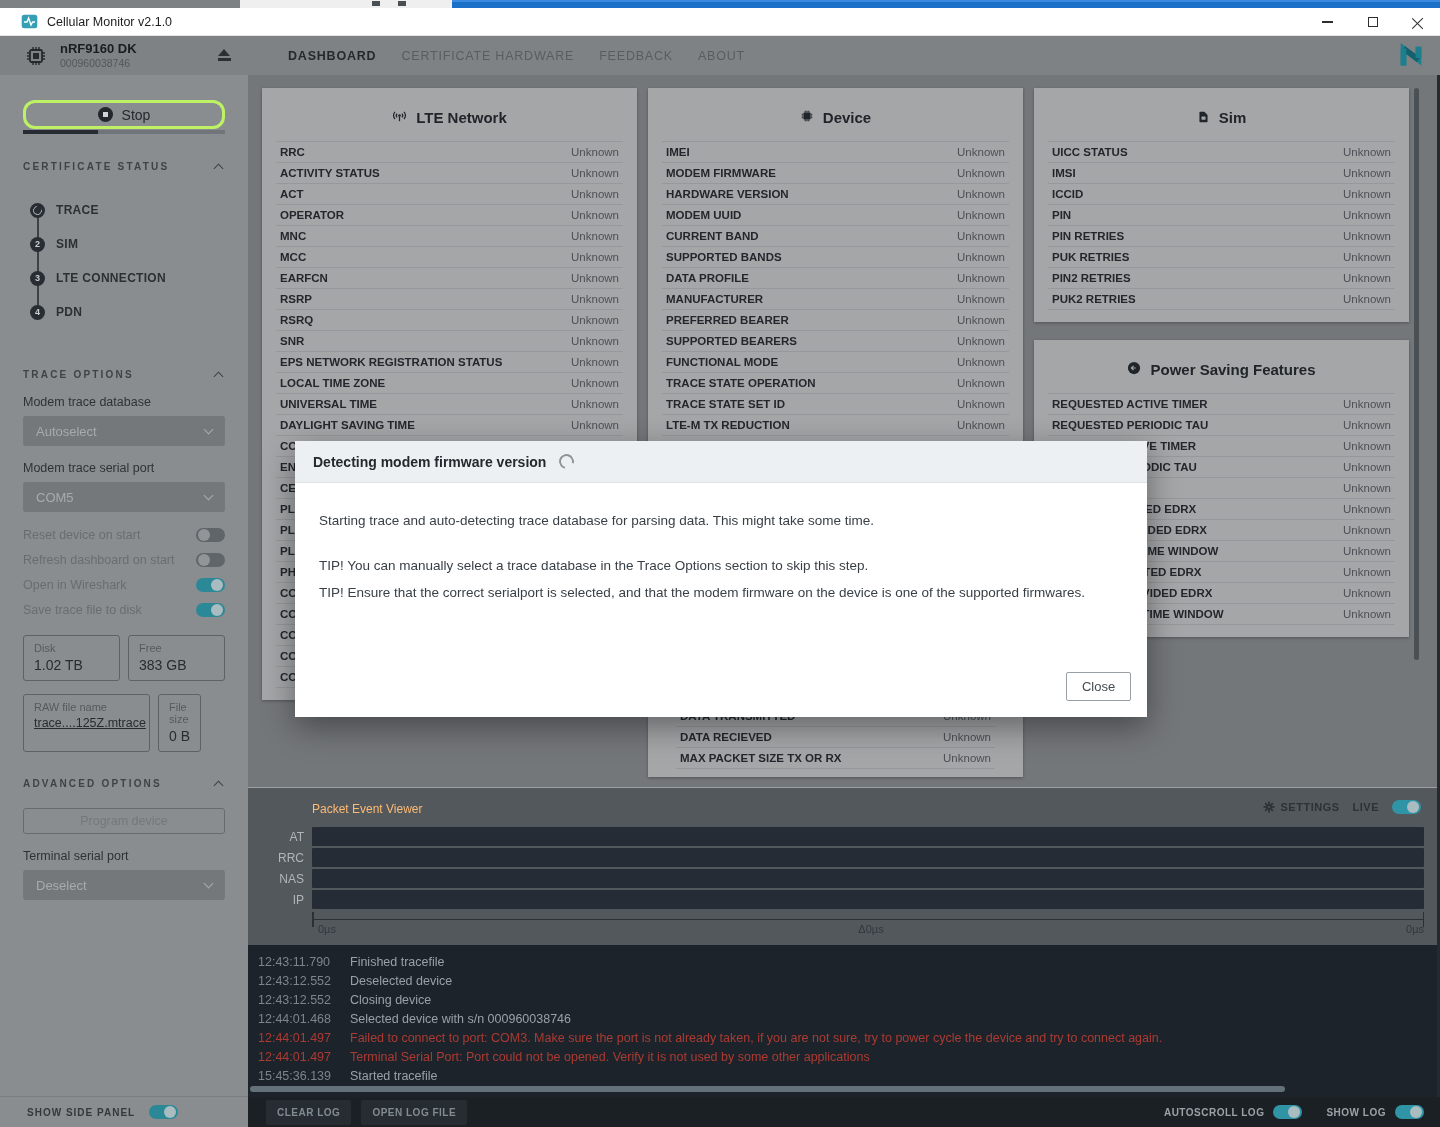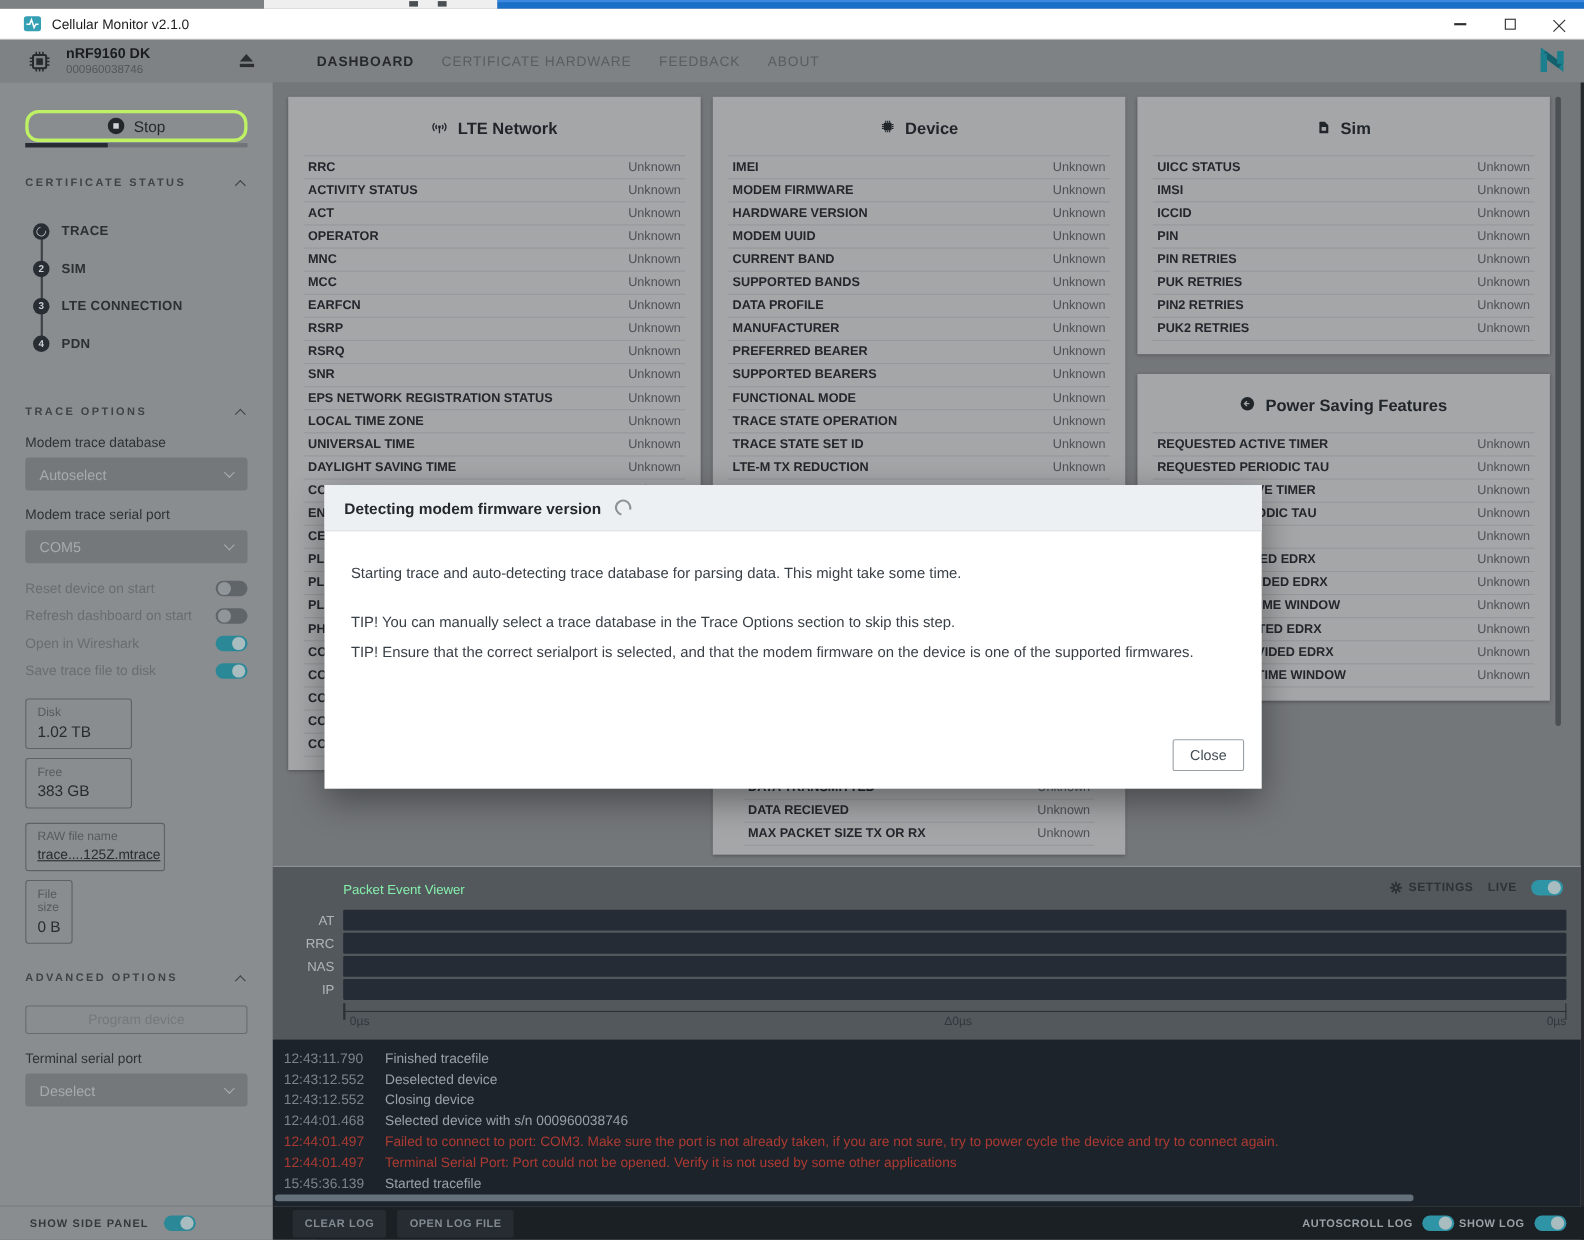--- a/index.html
+++ b/index.html
@@ -67,21 +67,21 @@
     padding:0 13px;cursor:pointer;}
   .dd span{font-size:13px;color:#a6abae;}
   .chev-down{width:7px;height:7px;border-left:1.6px solid #a6abae;border-bottom:1.6px solid #a6abae;transform:rotate(-45deg);margin-top:-4px;}
   .toggles{margin-top:10px;}
   .tgl-row{display:flex;align-items:center;justify-content:space-between;height:25px;}
   .tgl-row span.lbl{font-size:12.5px;color:#686d71;}
   .sw{width:29px;height:14px;border-radius:8px;background:#60656a;position:relative;display:inline-block;cursor:pointer;flex:none;}
   .sw .knob{position:absolute;top:1px;left:2px;width:12px;height:12px;border-radius:50%;background:#8f9598;}
   .sw.on{background:#2b8997;}
   .sw.on .knob{left:auto;right:2px;background:#a9bcc0;}
-  .boxrow{display:flex;gap:8px;margin-top:13px;flex-direction:column;}
+  .boxrow{display:flex;gap:8px;margin-top:13px;}
   .ibox{border:1px solid #5d6266;border-radius:3px;padding:6px 10px 7px;}
   .ibox .blbl{display:block;font-size:11px;color:#545a5e;}
   .ibox .bval{display:block;font-size:14px;color:#272c30;margin-top:3px;}
   .ibox.w1{width:97px;}.ibox.w2{width:97px;}.ibox.w3{width:127px;}.ibox.w4{width:43px;}
   .bval.link{text-decoration:underline;cursor:pointer;font-size:12.5px;white-space:nowrap;}
   .prog-dev{margin-top:19px;width:202px;height:26px;border:1px solid #666b6f;border-radius:3px;
     display:flex;align-items:center;justify-content:center;font-size:12.5px;color:#73787c;}
   .side-bottom{position:absolute;left:0;top:1096px;width:288px;height:31px;background:#8a8d90;border-top:1px solid #7b7e81;
     display:flex;align-items:center;padding-left:27px;gap:14px;}
   .side-bottom .lbl{font-size:10px;font-weight:bold;letter-spacing:1px;color:#34383c;}
@@ -114,21 +114,21 @@
   .modal-body{padding:30px 24px 0;}
   .modal-body p{margin:0;font-size:13.5px;color:#383f45;}
   .modal-body p.m1{margin-bottom:24px;}
   .modal-body p.tip{line-height:27px;}
   .modal-close{position:absolute;right:16px;bottom:16px;width:65px;height:29px;background:#fff;
     border:1px solid #98a0a6;border-radius:2px;font-size:13px;color:#434c52;cursor:pointer;
     font-family:"Liberation Sans",sans-serif;}
 
   
   .viewer{position:absolute;left:248px;top:787px;width:1189px;height:158px;background:#53585d;border-top:1px solid #9ba0a4;}
-  .viewer-title{position:absolute;left:64px;top:14px;font-size:12px;color:#86efac;}
+  .viewer-title{position:absolute;left:64px;top:14px;font-size:12px;color:#fdba74;}
   .viewer-controls{position:absolute;right:16px;top:12px;display:flex;align-items:center;gap:13px;}
   .vc-settings{display:flex;align-items:center;gap:6px;cursor:pointer;}
   .vc-settings span,.vc-live{font-size:11px;font-weight:bold;letter-spacing:.5px;color:#2d3237;}
   .lanes{position:absolute;left:0;top:38px;right:13px;}
   .lane{display:flex;align-items:center;height:21px;}
   .lane-label{width:56px;text-align:right;font-size:12px;color:#b0b5b8;margin-right:8px;}
   .lane-track{flex:1;height:19px;background:#262c36;border-radius:1px;}
   .timeline{position:absolute;left:64px;right:13px;top:131px;border-top:1.5px solid #2b3036;}
   .timeline::before,.timeline::after{content:"";position:absolute;top:-8px;width:1.5px;height:15px;background:#2b3036;}
   .timeline::before{left:0;}.timeline::after{right:0;}
@@ -141,21 +141,21 @@
   .log-time{width:92px;color:#7c848c;flex:none;}
   .log-msg{color:#99a1a8;white-space:nowrap;}
   .log-line.err .log-time,.log-line.err .log-msg{color:#ab3b33;}
   .log-scroll{position:absolute;left:2px;bottom:5px;width:1035px;height:6px;border-radius:3px;background:#65717a;cursor:pointer;}
 
   
   .bottombar{position:absolute;left:248px;top:1097px;width:1192px;height:30px;background:#1b2025;display:flex;align-items:center;}
   .bb-btn{background:#262c31;border:none;border-radius:2px;color:#828b91;font-size:10px;font-weight:bold;letter-spacing:.5px;
     padding:7px 11px;margin-left:10px;cursor:pointer;font-family:"Liberation Sans",sans-serif;}
   .bb-btn.first{margin-left:18px;}
-  .bb-right{position:absolute;right:16px;display:flex;align-items:flex-start;gap:4px;}
+  .bb-right{position:absolute;right:16px;display:flex;align-items:flex-start;gap:24px;}
   .bb-tgl{display:flex;align-items:center;gap:9px;}
   .bb-tgl .lbl{font-size:10px;font-weight:bold;letter-spacing:.5px;color:#9aa2a8;}
   .sw.bright.on{background:#2f95a6;}
 </style>
 </head>
 <body>
 
 <div class="top-edge">
   <div class="te-grey"></div>
   <div class="te-white">

